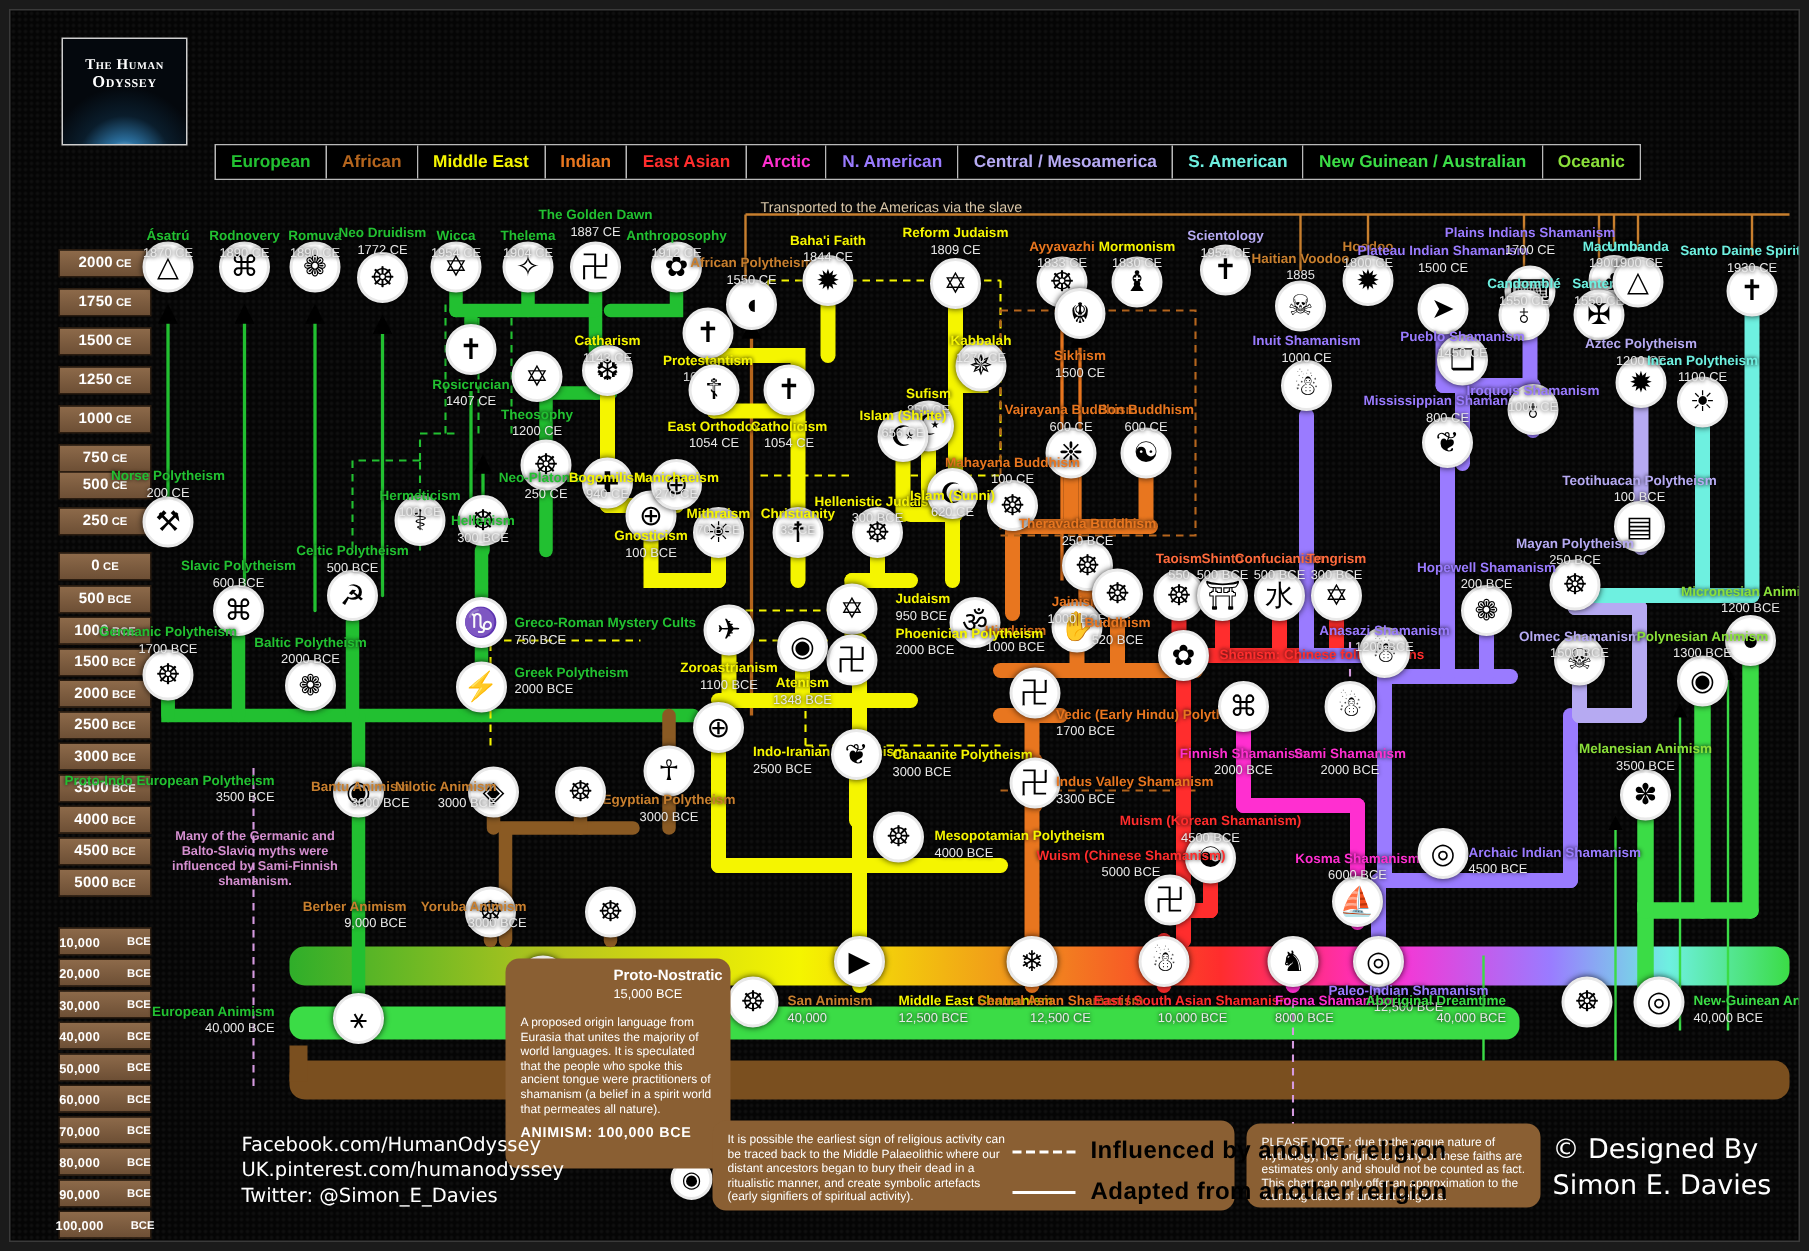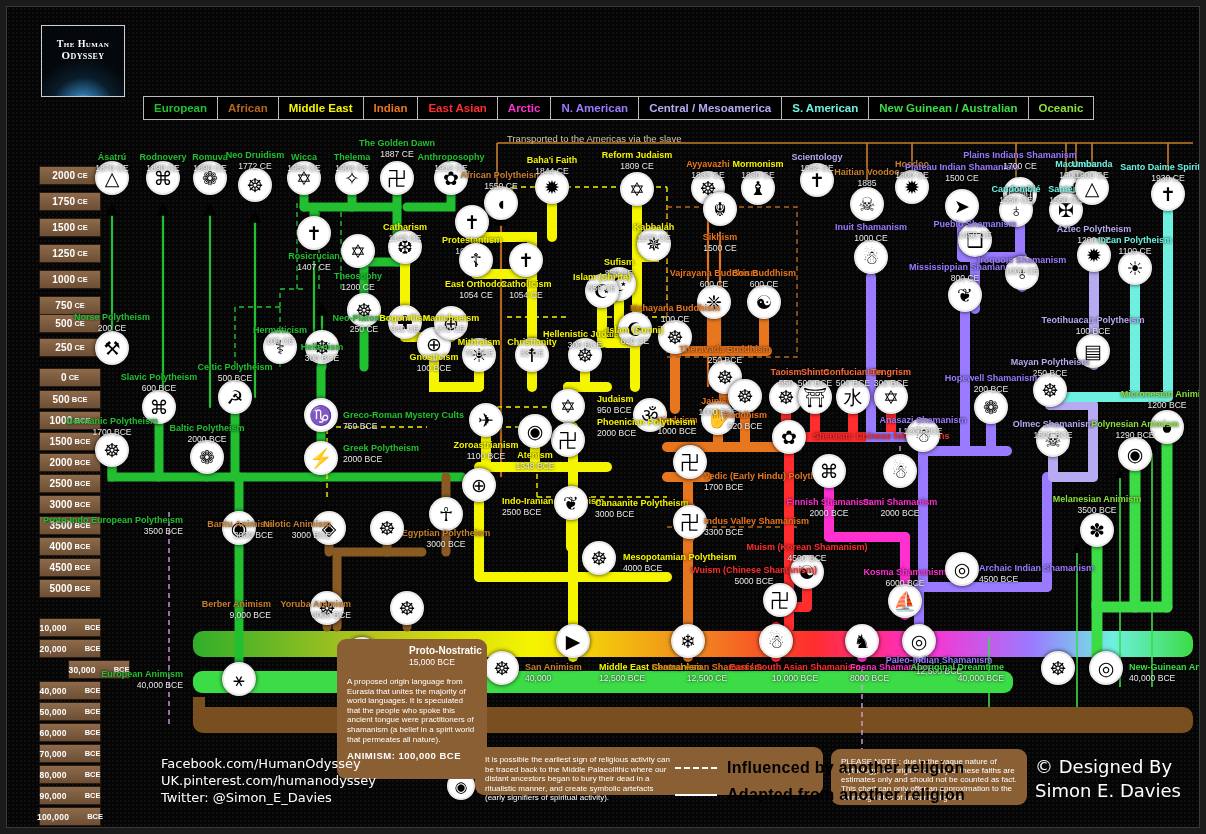--- a/index.html
+++ b/index.html
@@ -461,21 +461,21 @@
         <span class="era">BCE</span>
       </div>
       <div class="tick small" style="top: 611px;">
         <span>10,000</span>
         <span class="era">BCE</span>
       </div>
       <div class="tick small" style="top: 632px;">
         <span>20,000</span>
         <span class="era">BCE</span>
       </div>
-      <div class="tick small" style="top: 653px; margin-left: 29px;">
+      <div class="tick small" style="top: 653px;">
         <span>30,000</span>
         <span class="era">BCE</span>
       </div>
       <div class="tick small" style="top: 674px;">
         <span>40,000</span>
         <span class="era">BCE</span>
       </div>
       <div class="tick small" style="top: 695px;">
         <span>50,000</span>
         <span class="era">BCE</span>
@@ -1087,21 +1087,21 @@
         <div class="disc">●</div>
         <div class="lbl c" style="color: rgb(138, 224, 58); left: 17px; top: -21px;">
           <div>Micronesian Animism</div>
           <div class="d">1200 BCE</div>
         </div>
       </div>
       <div class="node" style="left: 1111px; top: 430px;">
         <div class="disc">◉</div>
         <div class="lbl c" style="color: rgb(138, 224, 58); left: 17px; top: -18px;">
           <div>Polynesian Animism</div>
-          <div class="d">1290 BCE</div>
+          <div class="d">1300 BCE</div>
         </div>
       </div>
       <div class="node" style="left: 1073px; top: 506px;">
         <div class="disc">✽</div>
         <div class="lbl c" style="color: rgb(138, 224, 58); left: 17px; top: -19px;">
           <div>Melanesian Animism</div>
           <div class="d">3500 BCE</div>
         </div>
       </div>
       <div class="node" style="left: 135px; top: 383px;">
@@ -1241,35 +1241,36 @@
         <div class="disc">◎</div>
         <div class="lbl " style="color: rgb(59, 220, 70); left: 40px; top: 11px;">
           <div>New-Guinean Animism</div>
           <div class="d">40,000 BCE</div>
         </div>
       </div>
     </div>
 
   <div id="transport" style="left:500px; top:126px;">Transported to the Americas via the slave</div>
 
+  <div class="note-purple" style="left:106px; top:545px; width:114px;">Many of the Germanic and Balto-Slavic myths were influenced by Sami-Finnish shamanism.</div>
 
   <div class="panel" style="left:330px; top:632px; width:150px; height:140px;">
     <div style="position:absolute; left:72px; top:6px; font-size:10px; font-weight:bold;">Proto-Nostratic</div>
     <div style="position:absolute; left:72px; top:18px; font-size:8.5px;">15,000 BCE</div>
     <p style="margin-top:30px;">A proposed origin language from Eurasia that unites the majority of world languages. It is speculated that the people who spoke this ancient tongue were practitioners of shamanism (a belief in a spirit world that permeates all nature).</p>
     <div class="big" style="margin-top:2px;">ANIMISM: 100,000 BCE</div>
   </div>
   <div class="node" style="left:338px; top:630px;">
     <div class="disc">◉</div>
   </div>
   <div class="node" style="left:440px; top:765px;">
     <div class="disc sm">◉</div>
   </div>
 
-  <div class="panel" style="left:468px; top:740px; width:348px; height:48px;">
+  <div class="panel" style="left:468px; top:740px; width:348px; height:60px;">
     <p style="width:190px;">It is possible the earliest sign of religious activity can be traced back to the Middle Palaeolithic where our distant ancestors began to bury their dead in a ritualistic manner, and create symbolic artefacts (early signifiers of spiritual activity).</p>
   </div>
   <div style="position:absolute; left:668px; top:752px; z-index:6;">
     <div class="keyrow">
       <div class="dash"></div>
       <span>Influenced by another religion</span>
     </div>
     <div class="keyrow">
       <div class="solid"></div>
       <span>Adapted from another religion</span>

